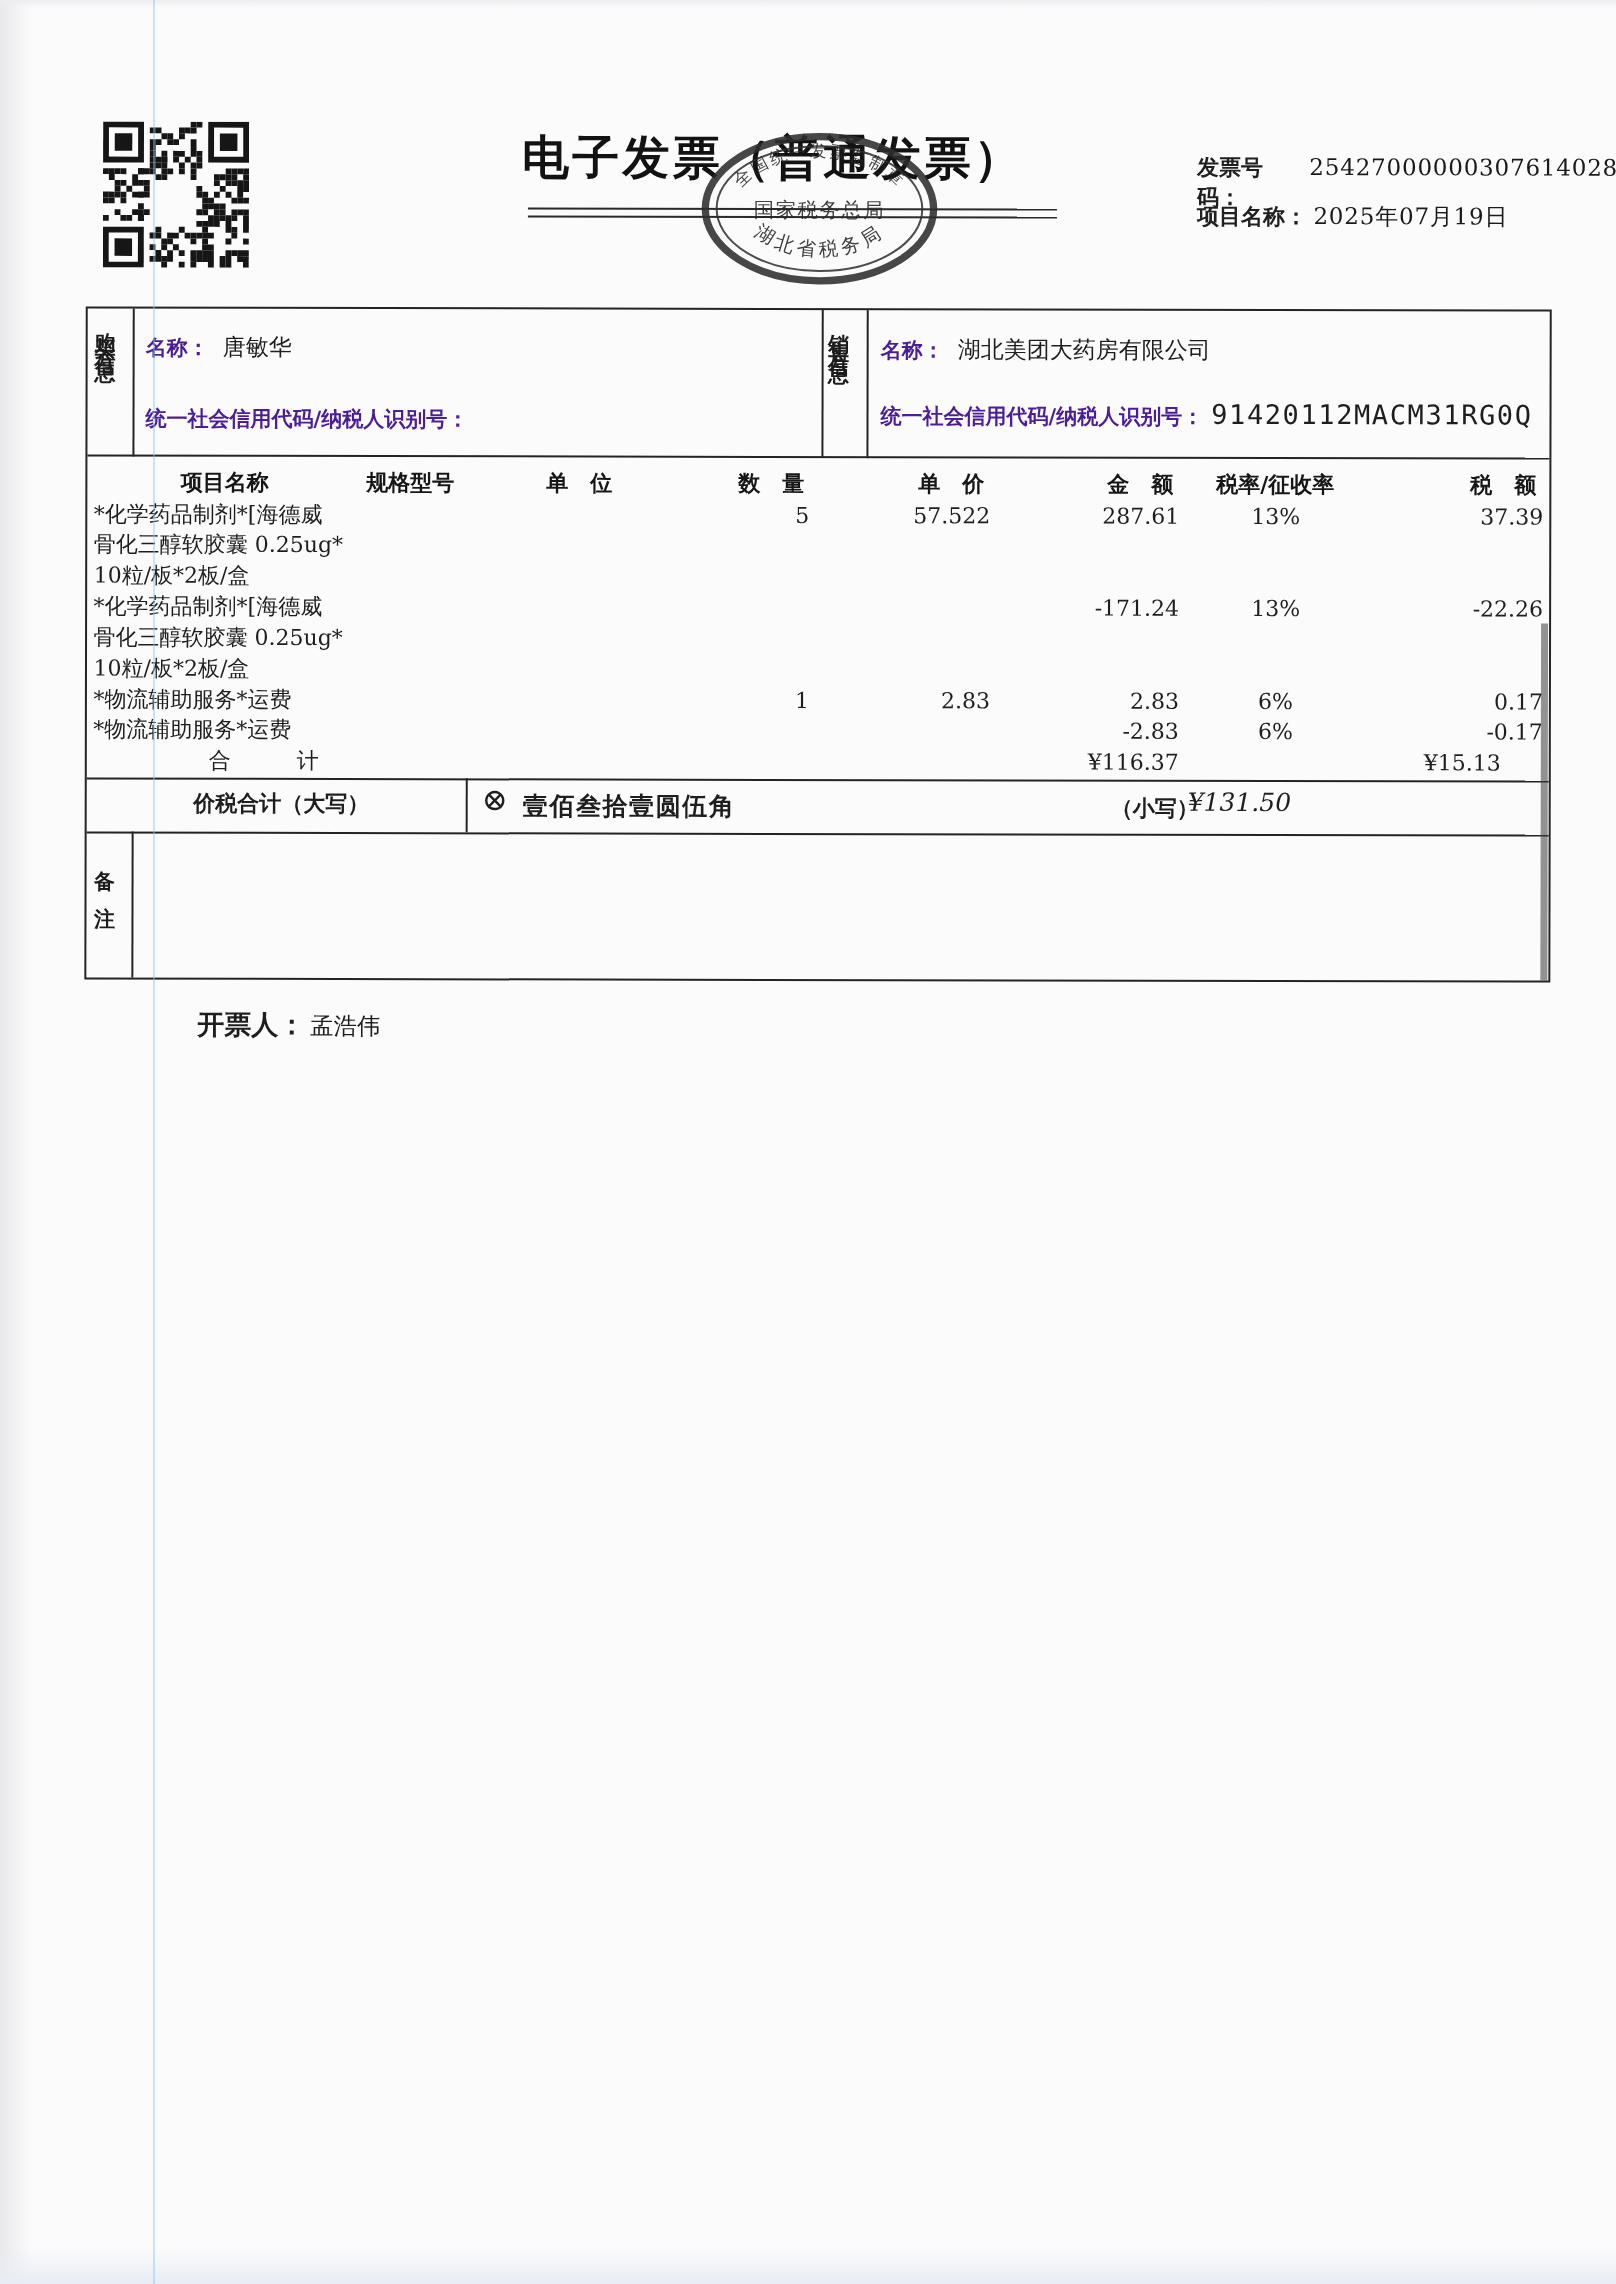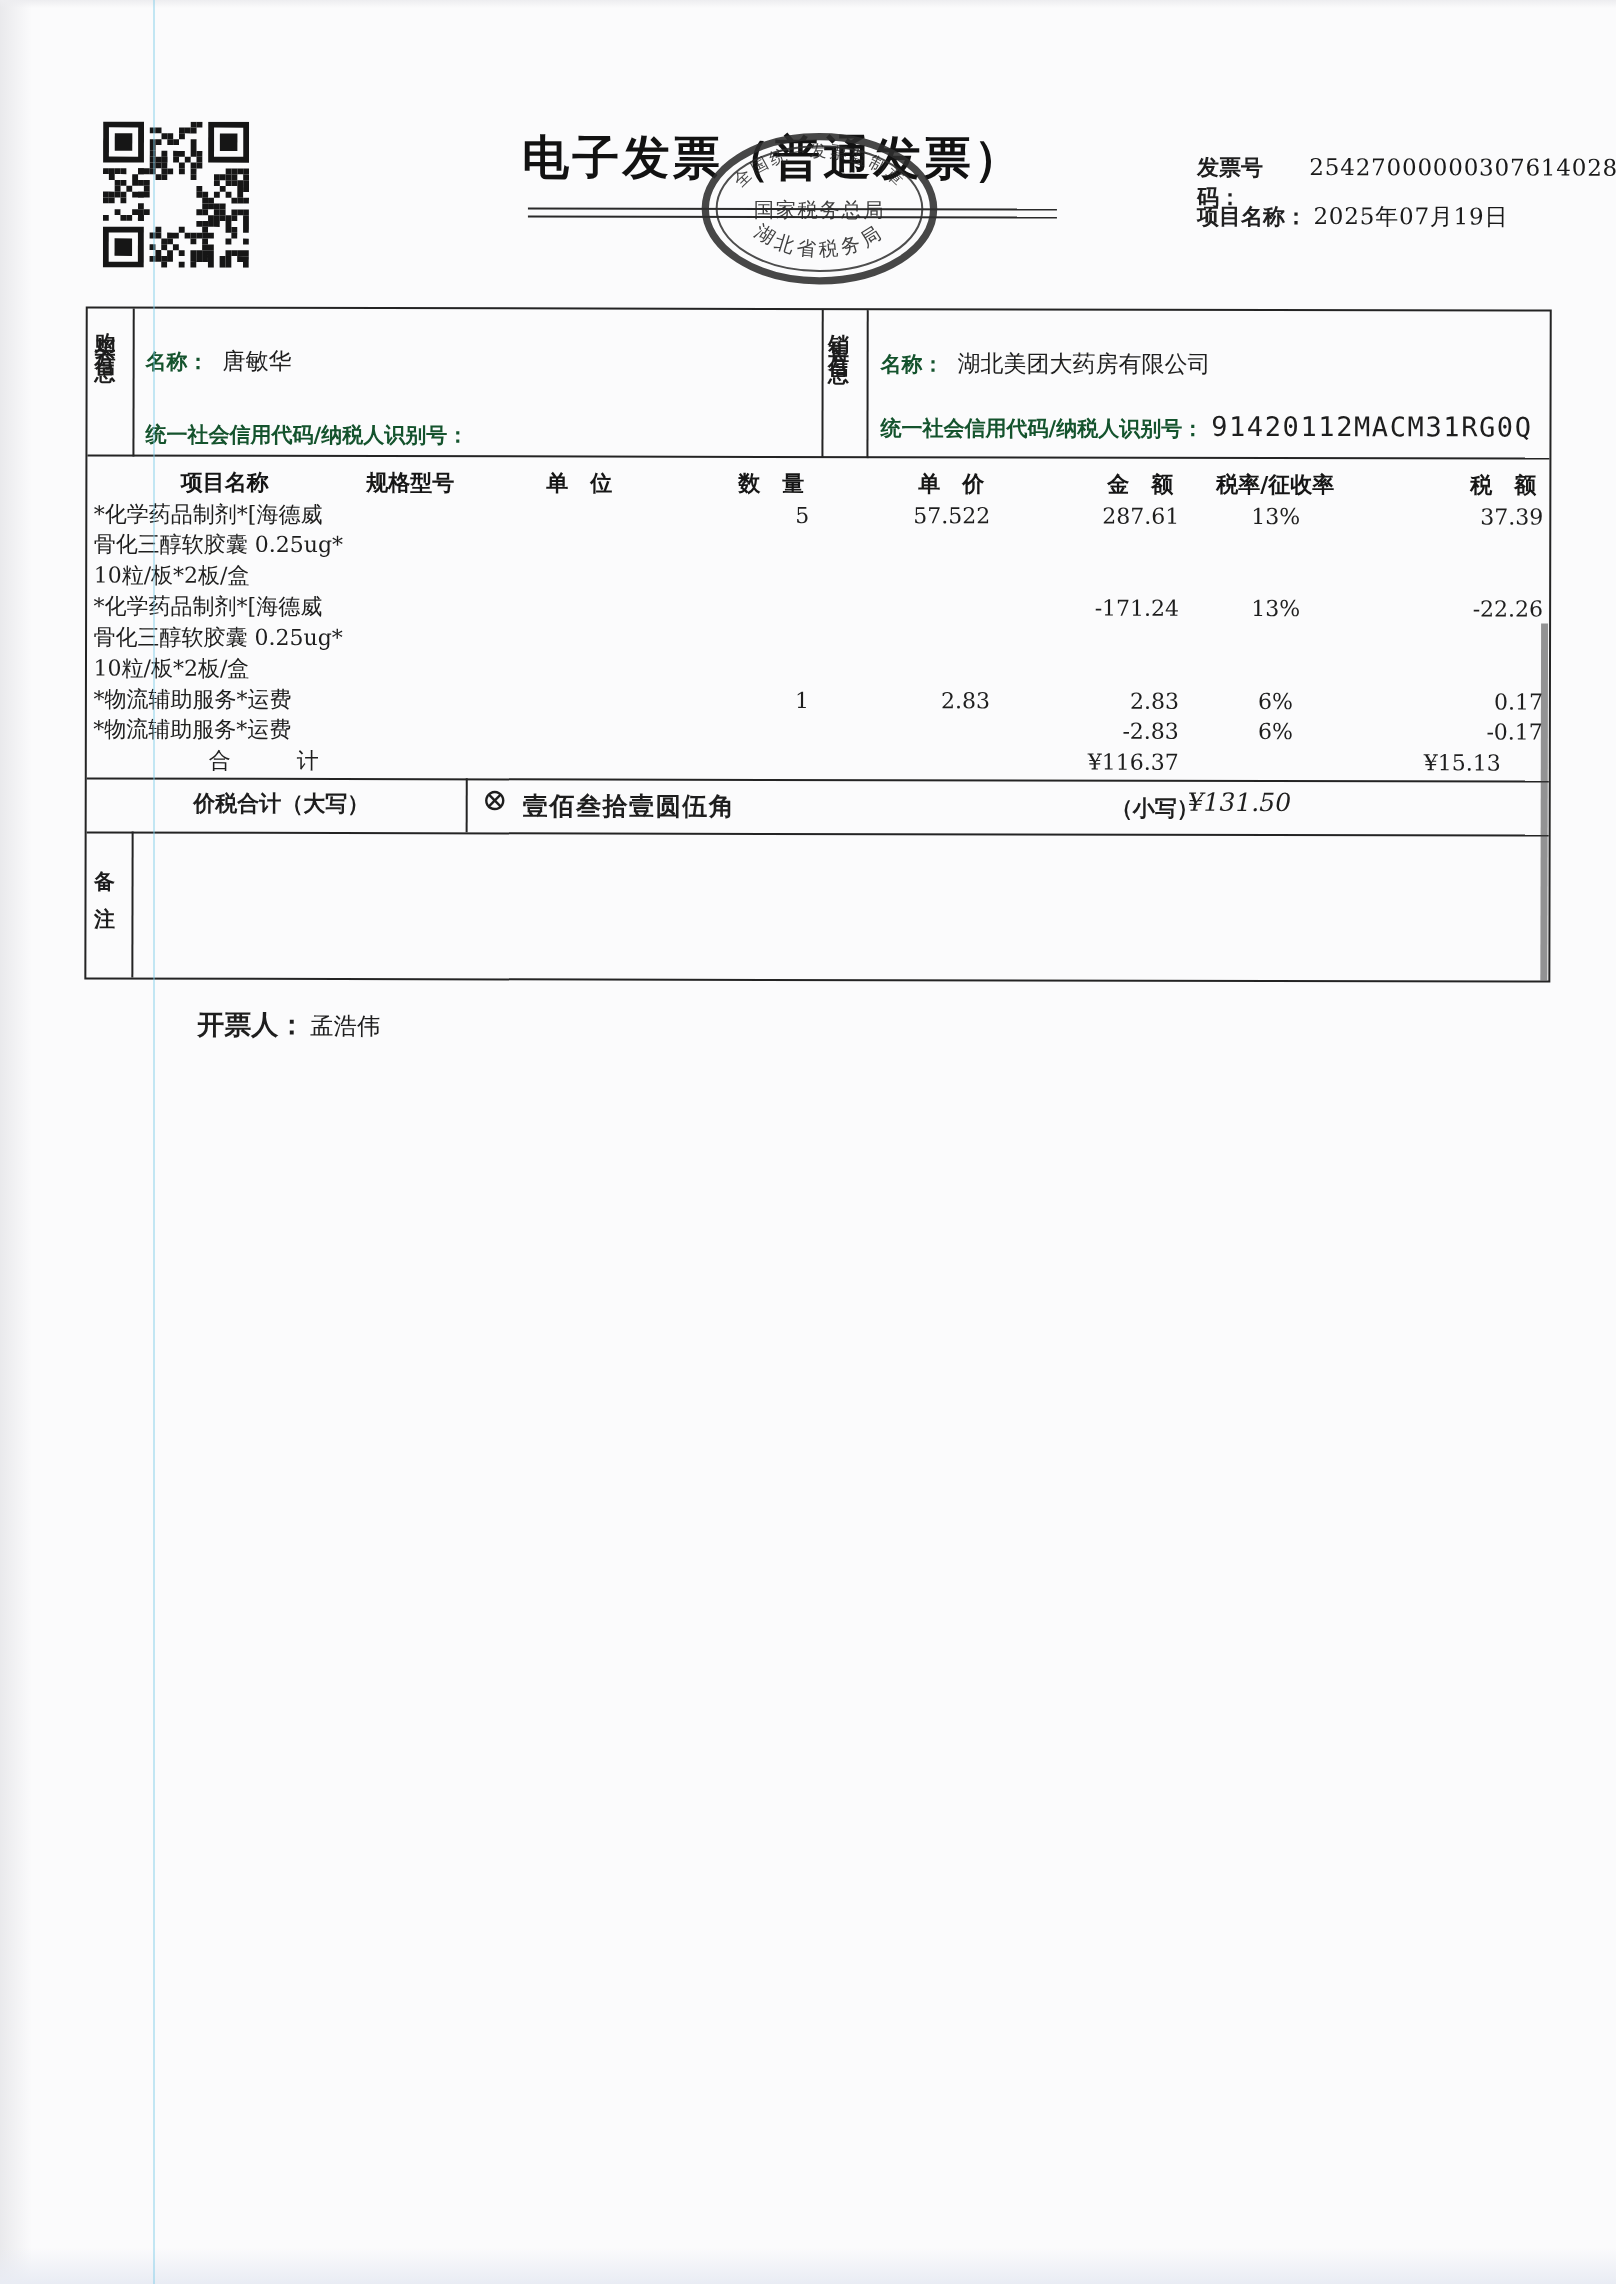--- a/index.html
+++ b/index.html
@@ -32,21 +32,21 @@
     position:absolute;left:84px;top:308px;width:1462px;height:669px;
     border:2.4px solid #242424;box-sizing:content-box;z-index:3;background:transparent;
   }
   .bline{position:absolute;background:#242424;}
   .vlabel{
     position:absolute;writing-mode:vertical-lr;text-orientation:upright;
     font-size:21px;font-weight:600;letter-spacing:7.3px;color:#1c1c1c;line-height:1;
   }
   .vlabel.remark-l{letter-spacing:36px;}
   .party-line{position:absolute;display:flex;align-items:baseline;white-space:nowrap;}
-  .party-label{font-size:21px;font-weight:600;color:#14532d;margin-top:16px;}
+  .party-label{font-size:21px;font-weight:600;color:#4c1d95;}
   .party-value{font-size:23px;margin-left:14px;}
   .taxid-value{font-family:"DejaVu Sans Mono","Liberation Mono",monospace;
     font-size:27px;letter-spacing:1.6px;margin-left:8px;}
   .hdr,.cell{position:absolute;font-size:22px;line-height:29px;white-space:nowrap;}
   .hdr{font-weight:600;color:#161616;text-align:center;}
   .sum-label{position:absolute;font-size:22px;font-weight:600;}
   .sum-sym{position:absolute;font-size:31px;line-height:31px;font-weight:400;}
   .sum-words{position:absolute;font-size:25px;font-weight:600;letter-spacing:1.6px;}
   .sum-small{position:absolute;font-size:22px;font-weight:600;}
   .sum-fig{position:absolute;font-size:25px;font-style:italic;}

